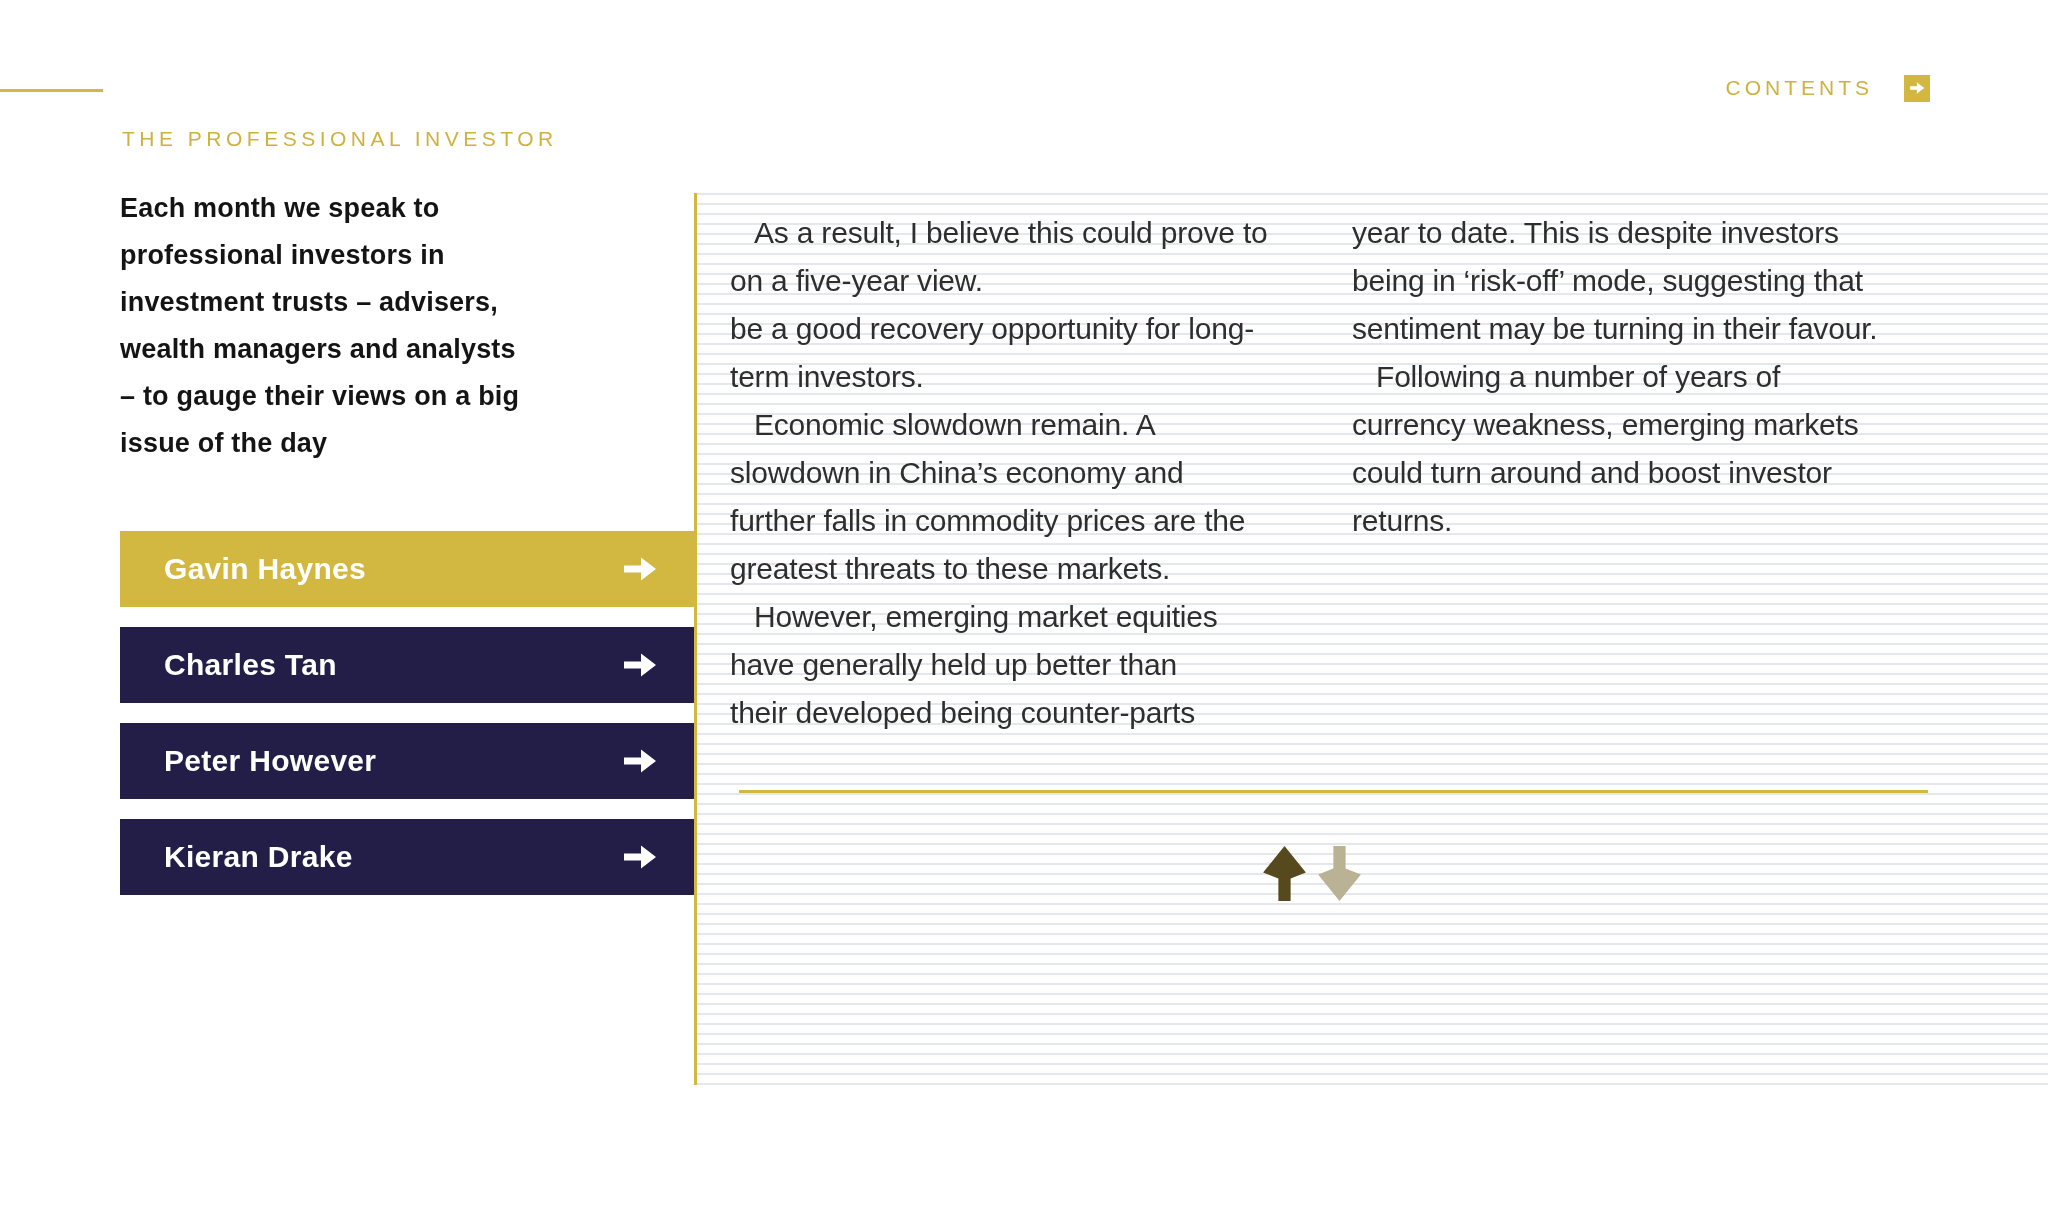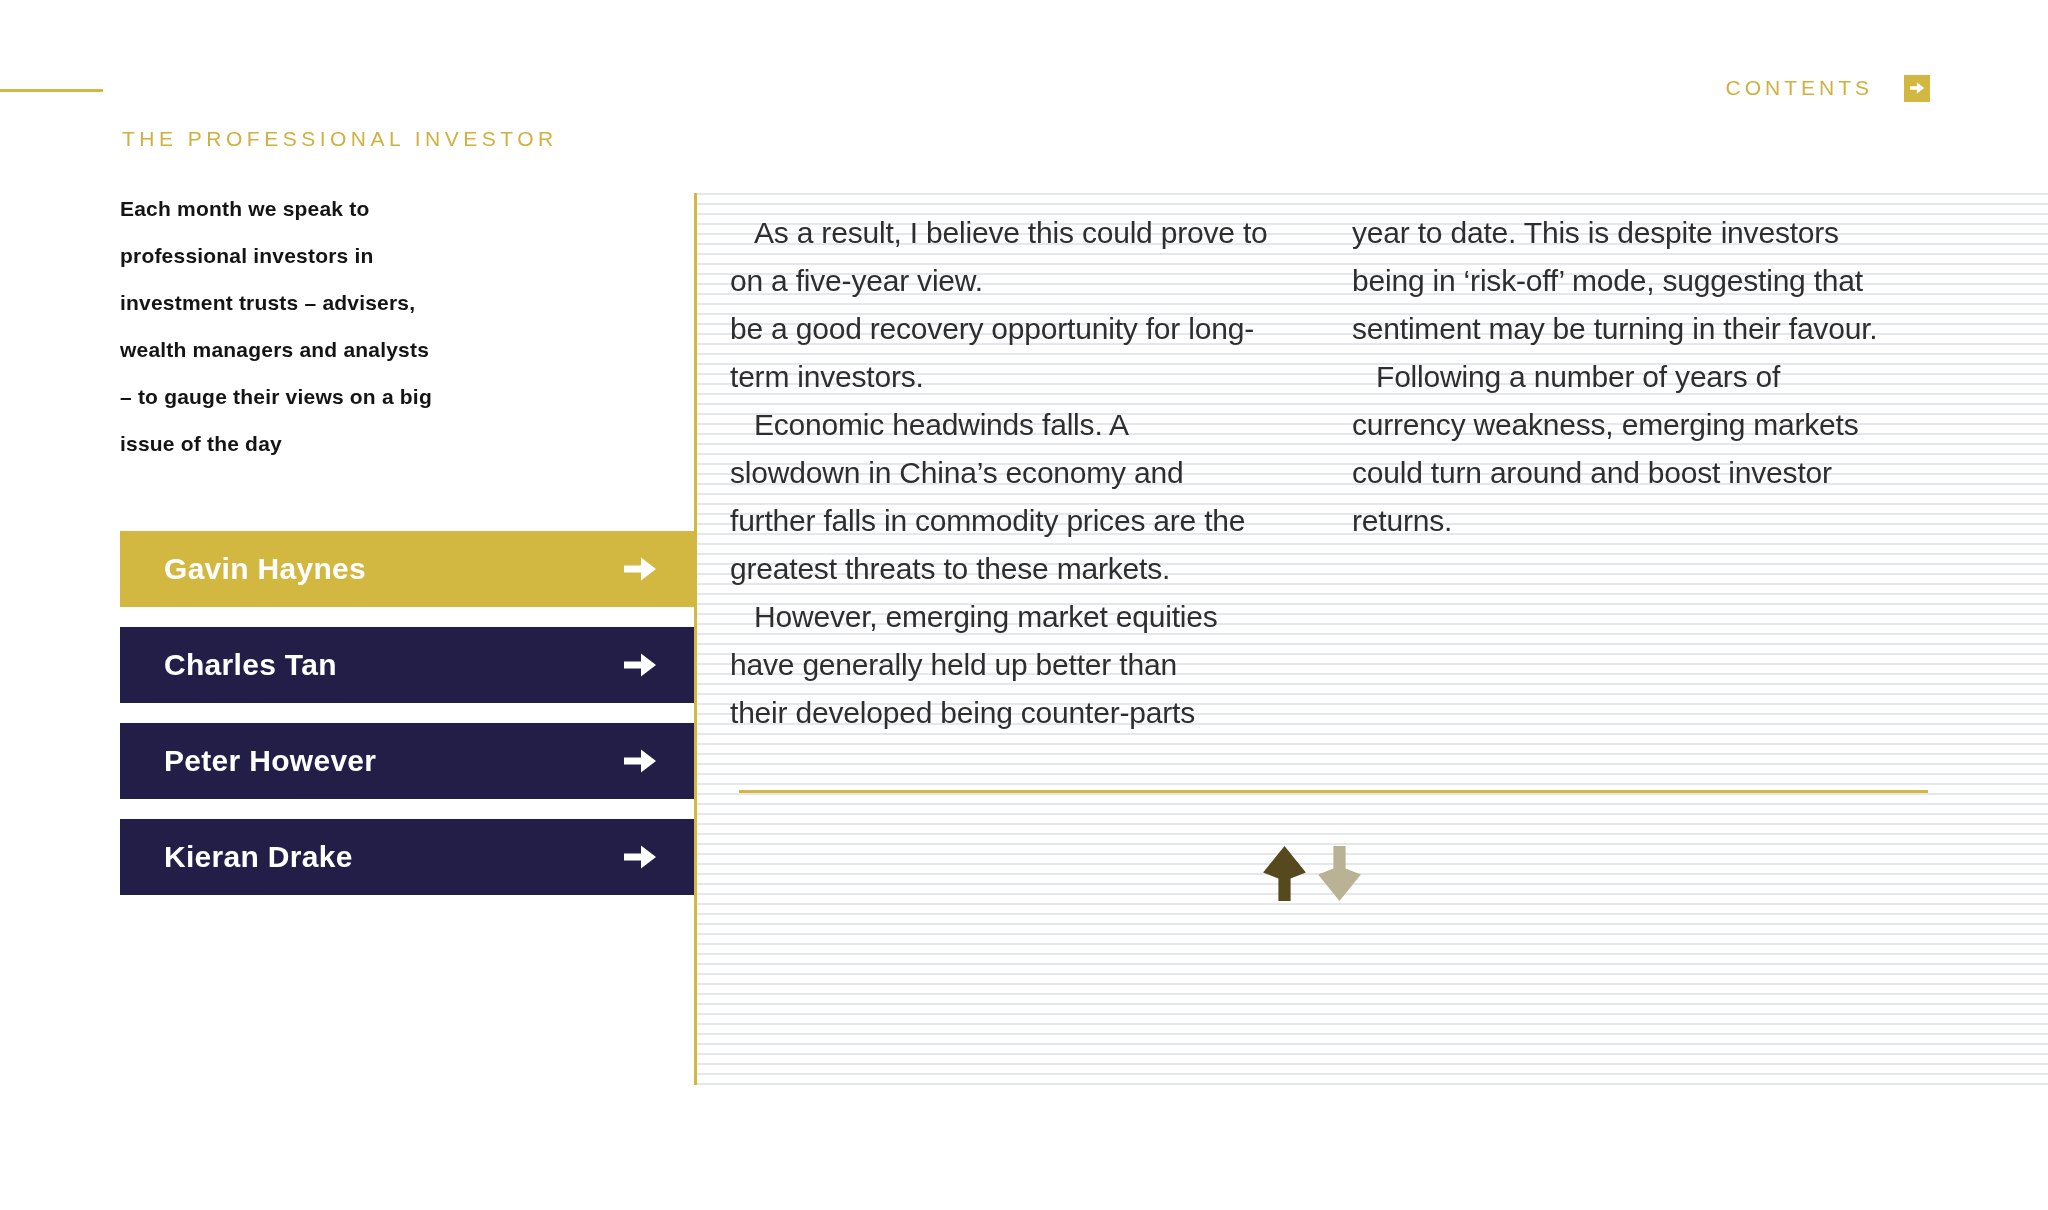--- a/index.html
+++ b/index.html
@@ -22,21 +22,21 @@
   .contents-box svg{display:block;}
   
   .ruled-bg{
     position:absolute;left:697px;top:193px;width:1351px;height:892px;
     background:repeating-linear-gradient(to bottom,var(--ruleLine) 0px,var(--ruleLine) 2px,#ffffff 2px,#ffffff 10px);
   }
   .divider{position:absolute;left:694px;top:193px;width:3px;height:892px;background:var(--gold);}
   
   .intro{
     position:absolute;left:120px;top:185px;width:560px;
-    font-size:21px;line-height:47px;font-weight:700;color:#141414;
+    font-size:27px;line-height:47px;font-weight:700;color:#141414;
     white-space:pre-line;letter-spacing:0.2px;
   }
   
   .menu{position:absolute;left:120px;top:531px;width:574px;}
   .menu-btn{
     position:relative;width:574px;height:76px;margin-bottom:20px;
     background:var(--navy);display:flex;align-items:center;cursor:pointer;
   }
   .menu-btn.active{background:var(--gold);}
   .menu-btn .label{
@@ -109,21 +109,21 @@
           <path d="M0 10.5 h17 v-8 l15 11.5 -15 11.5 v-8 h-17 z" fill="#ffffff"></path>
         </svg>
       </div>
     </div>
 
   <div class="col col-1">
       <div class="line indent">As a result, I believe this could prove to</div>
       <div class="line">on a five-year view.</div>
       <div class="line">be a good recovery opportunity for long-</div>
       <div class="line">term investors.</div>
-      <div class="line indent">Economic headwinds falls. A</div>
+      <div class="line indent">Economic slowdown remain. A</div>
       <div class="line">slowdown in China’s economy and</div>
       <div class="line">further falls in commodity prices are the</div>
       <div class="line">greatest threats to these markets.</div>
       <div class="line indent">However, emerging market equities</div>
       <div class="line">have generally held up better than</div>
       <div class="line">their developed being counter-parts</div>
     </div>
   <div class="col col-2">
       <div class="line">year to date. This is despite investors</div>
       <div class="line">being in ‘risk-off’ mode, suggesting that</div>

